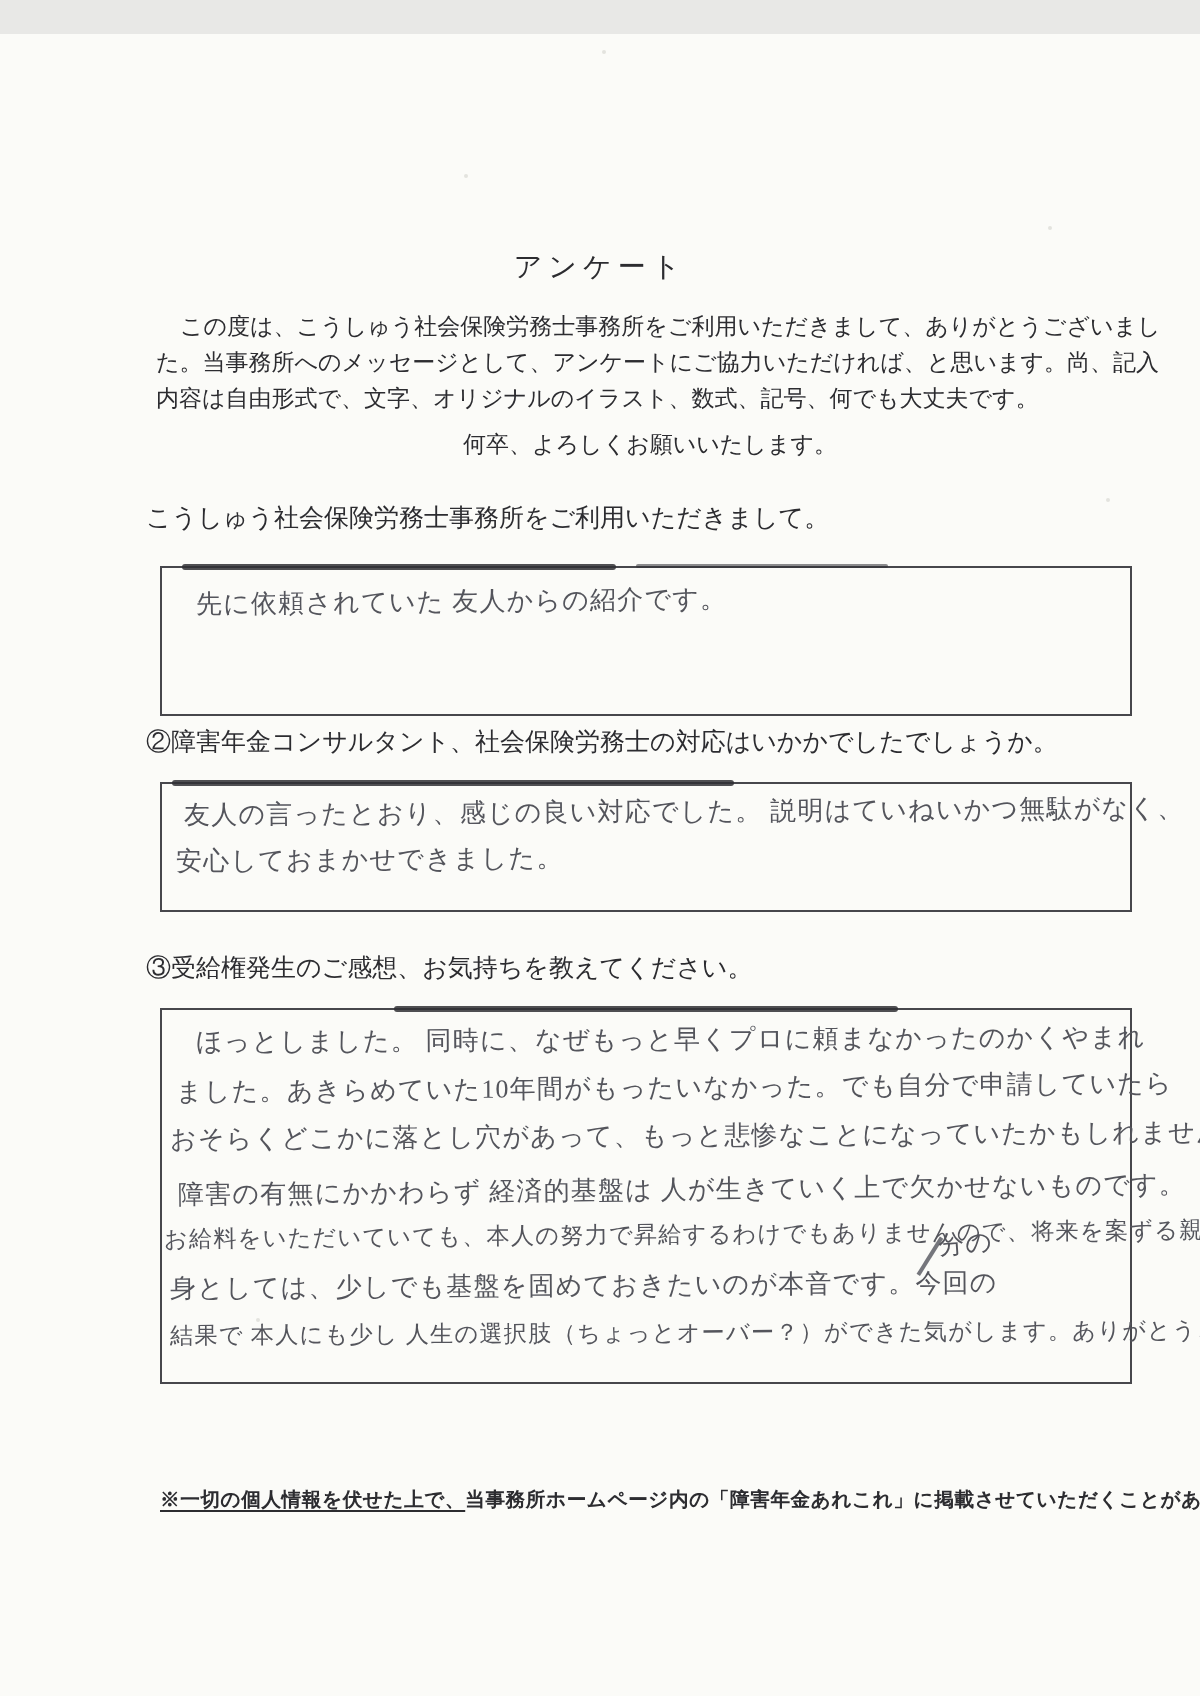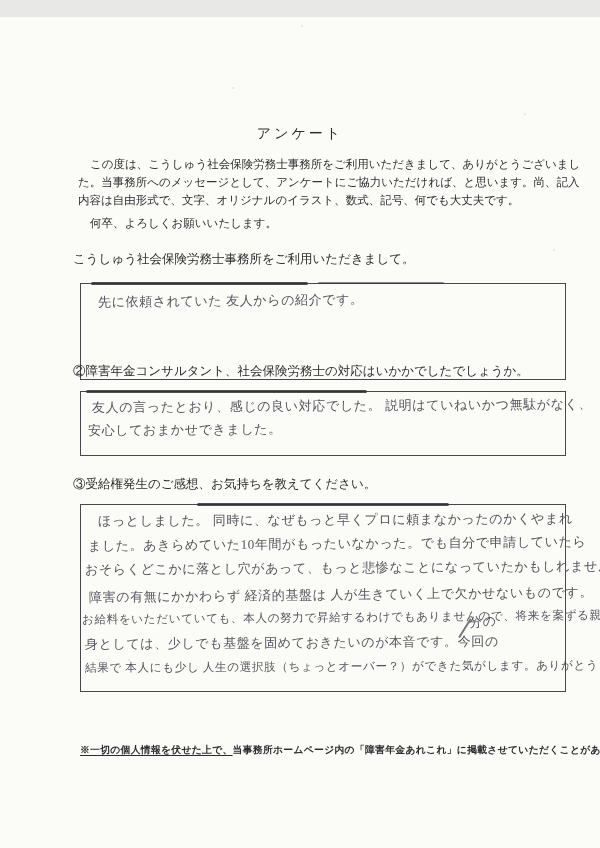--- a/index.html
+++ b/index.html
@@ -16,21 +16,21 @@
   
   .print { position: absolute; font-family: "Liberation Serif", serif; color: #2c2c30; }
   .title {
     top: 108px; left: 0; width: 100%;
     text-align: center; font-size: 14px; letter-spacing: 3px;
   }
   .intro-line {
     left: 78px; width: 470px;
     font-size: 11.5px; line-height: 18px; white-space: nowrap;
   }
-  .indent { padding-left: 12px; }
+  .indent { padding-left: 12px; text-align: center; }
   .q-label { left: 73px; font-size: 12.5px; white-space: nowrap; }
 
   
   .answer-box {
     position: absolute; left: 80px; width: 486px;
     border: 1.4px solid #47474c;
     background: transparent;
     box-sizing: border-box;
   }
   .smudge {
@@ -84,21 +84,21 @@
   <div class="speck" style="left:128px; top:642px; width:2px; height:2px;"></div>
 
   <div class="print title">アンケート</div>
 
   <div class="print intro-line indent" style="top:138px;">この度は、こうしゅう社会保険労務士事務所をご利用いただきまして、ありがとうございまし</div>
   <div class="print intro-line" style="top:156px;">た。当事務所へのメッセージとして、アンケートにご協力いただければ、と思います。尚、記入</div>
   <div class="print intro-line" style="top:174px;">内容は自由形式で、文字、オリジナルのイラスト、数式、記号、何でも大丈夫です。</div>
   <div class="print intro-line indent" style="top:197px;">何卒、よろしくお願いいたします。</div>
 
   <div class="print q-label" style="top:234px;">こうしゅう社会保険労務士事務所をご利用いただきまして。</div>
-  <div class="answer-box" style="top:266px; height:97px;">
+  <div class="answer-box" style="top:266px; height:75px;">
     <div class="smudge" style="left:2%; width:45%;"></div>
     <div class="smudge light" style="left:49%; width:26%;"></div>
     <div class="hw" style="left:17px; top:10px; transform:rotate(-0.6deg);">先に依頼されていた 友人からの紹介です。</div>
   </div>
 
   <div class="print q-label" style="top:346px;">②障害年金コンサルタント、社会保険労務士の対応はいかかでしたでしょうか。</div>
   <div class="answer-box" style="top:374px; height:65px;">
     <div class="smudge" style="left:1%; width:58%;"></div>
     <div class="hw" style="left:11px; top:7px; transform:rotate(-0.4deg);">友人の言ったとおり、感じの良い対応でした。 説明はていねいかつ無駄がなく、</div>
     <div class="hw" style="left:7px; top:31px; transform:rotate(-0.5deg);">安心しておまかせできました。</div>

